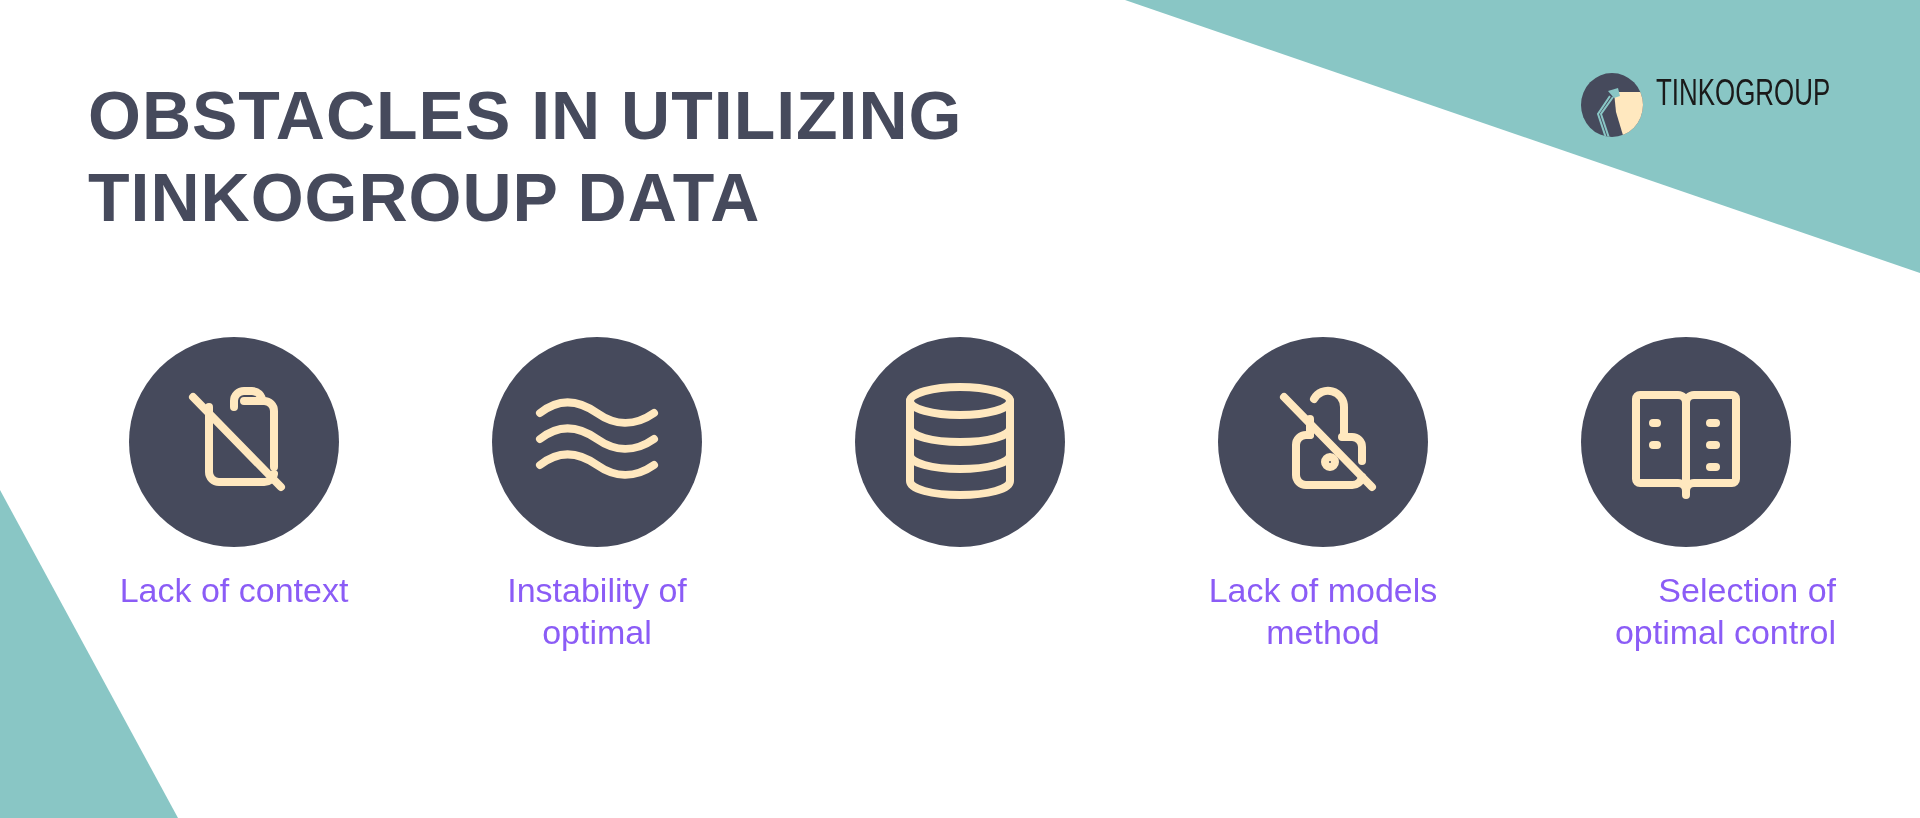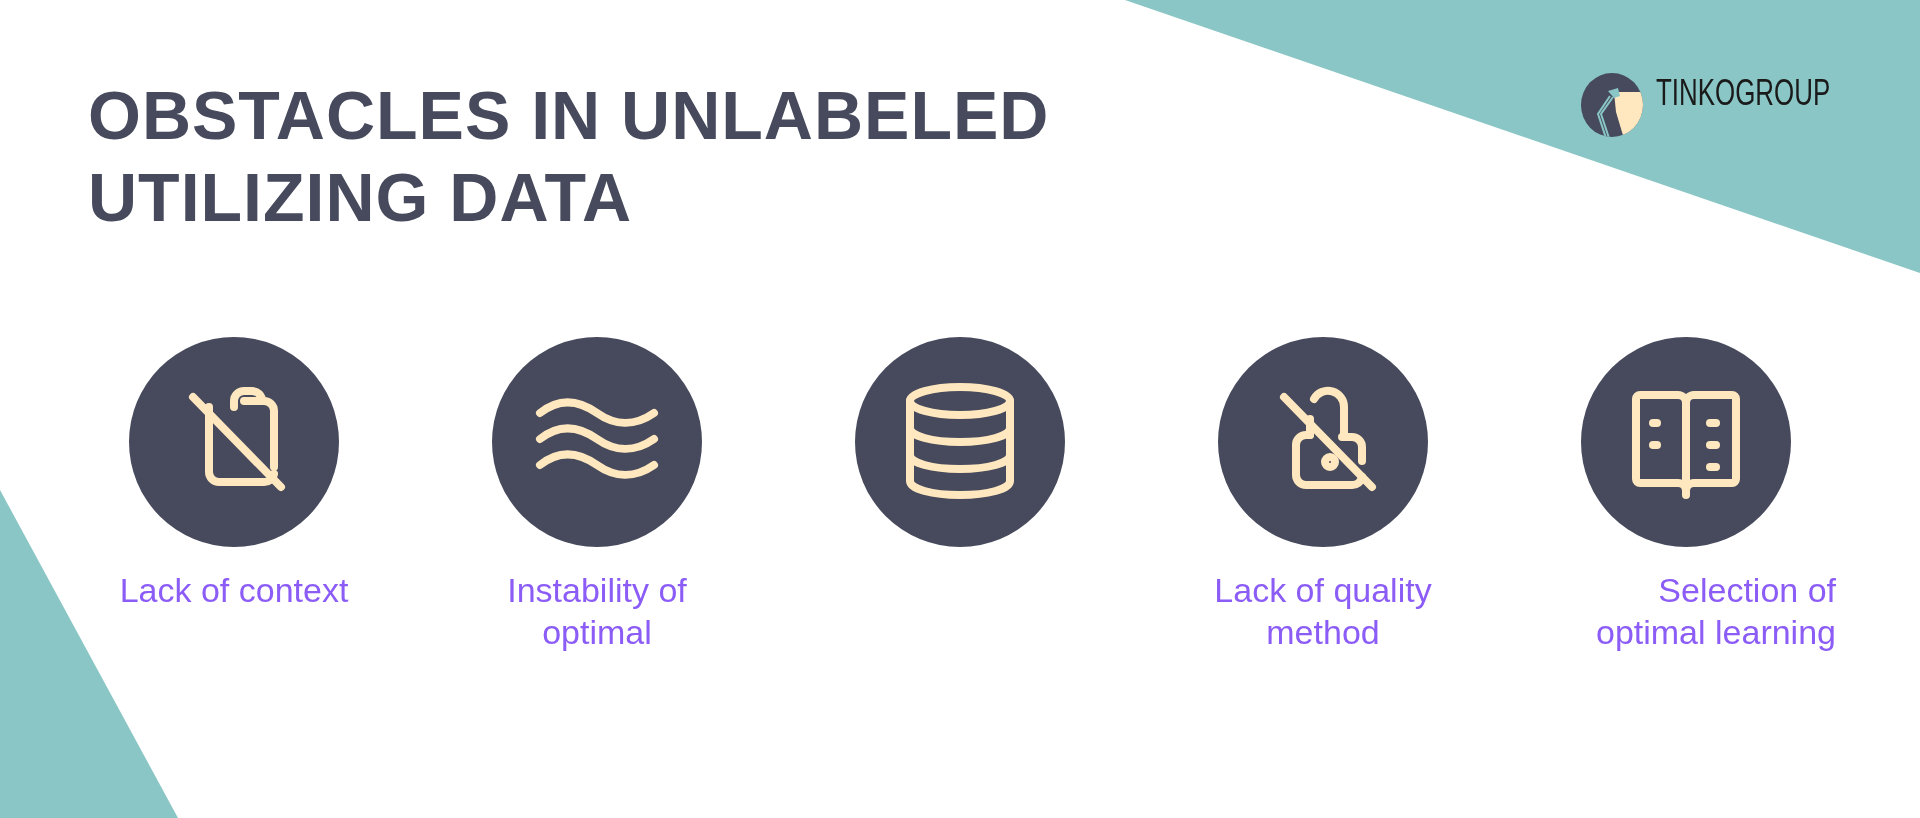--- a/index.html
+++ b/index.html
@@ -18,22 +18,22 @@
 </style>
 </head>
 <body>
 
 <svg class="bg-shape" width="1920" height="818" viewBox="0 0 1920 818">
   <polygon points="1125,0 1920,0 1920,273" fill="#89c6c5"></polygon>
   <polygon points="0,490 178,818 0,818" fill="#89c6c5"></polygon>
 </svg>
 
 <h1 class="title">
-  <span>OBSTACLES IN UNLABELED</span>
-  <span>UTILIZING DATA</span>
+  <span>OBSTACLES IN UTILIZING</span>
+  <span>TINKOGROUP DATA</span>
 </h1>
 
 <div class="logo">
   <svg width="64" height="66" viewBox="0 0 64 66">
     <defs>
         <clipPath id="lc">
           <ellipse cx="32" cy="33" rx="31" ry="32"></ellipse>
         </clipPath>
       </defs>
     <ellipse cx="32" cy="33" rx="31" ry="32" fill="#464a5c"></ellipse>
@@ -93,36 +93,36 @@
       <svg viewBox="0 0 130 130" fill="none" stroke="#ffe8bf" stroke-width="8" stroke-linecap="round" stroke-linejoin="round">
         <path d="M56 22 a16 16 0 0 1 30 8 v30"></path>
         <path d="M52 42 v16"></path>
         <path d="M84 60 h10 a10 10 0 0 1 10 10 v14"></path>
         <path d="M52 58 h-4 a10 10 0 0 0 -10 10 v30 a10 10 0 0 0 10 10 h46 a10 10 0 0 0 10 -8"></path>
         <circle cx="72" cy="85" r="5"></circle>
         <line x1="26" y1="20" x2="114" y2="110"></line>
       </svg>
     </div>
     <div class="label">
-      <span>Lack of quality</span>
+      <span>Lack of models</span>
       <span>method</span>
     </div>
   </div>
 
   <div class="item" style="left:1536px;text-align:right;">
     <div class="circle">
       <svg viewBox="0 0 130 130" fill="none" stroke="#ffe8bf" stroke-width="8" stroke-linecap="round" stroke-linejoin="round">
         <path d="M65 26 a8 8 0 0 0 -8 -8 h-38 a4 4 0 0 0 -4 4 v80 a4 4 0 0 0 4 4 h38 a8 8 0 0 1 8 8 a8 8 0 0 1 8 -8 h38 a4 4 0 0 0 4 -4 v-80 a4 4 0 0 0 -4 -4 h-38 a8 8 0 0 0 -8 8 z"></path>
         <line x1="65" y1="26" x2="65" y2="118"></line>
         <line x1="32" y1="46" x2="36" y2="46"></line>
         <line x1="32" y1="68" x2="36" y2="68"></line>
         <line x1="89" y1="46" x2="95" y2="46"></line>
         <line x1="89" y1="68" x2="95" y2="68"></line>
         <line x1="89" y1="90" x2="95" y2="90"></line>
       </svg>
     </div>
     <div class="label">
       <span>Selection of</span>
-      <span>optimal learning</span>
+      <span>optimal control</span>
     </div>
   </div>
 
 </div>
 
 </body></html>

